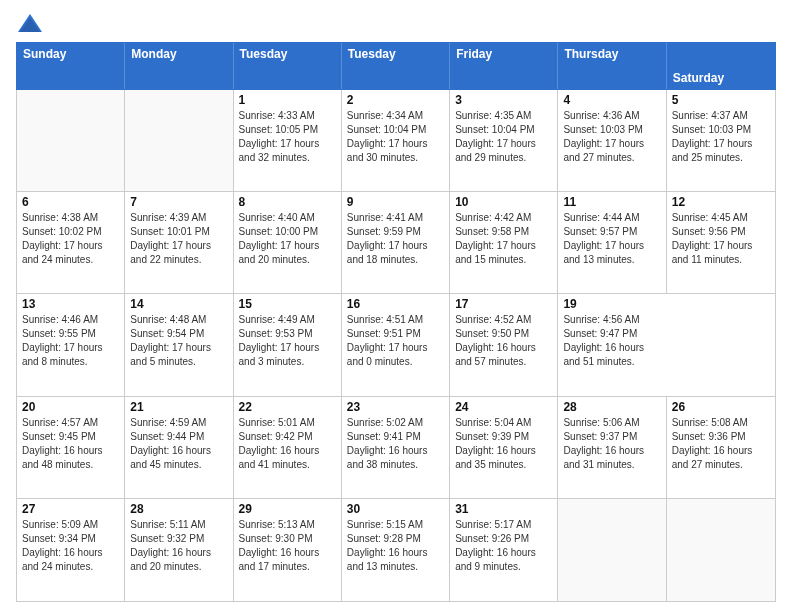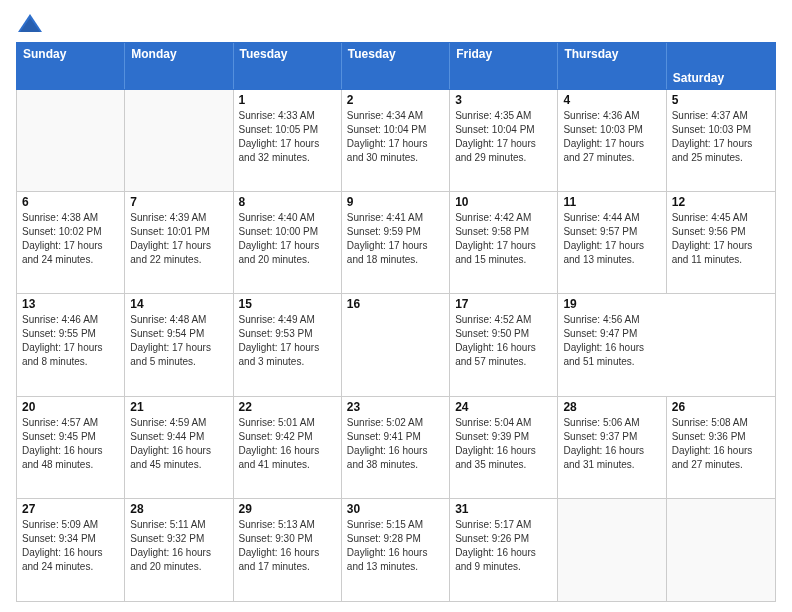--- a/index.html
+++ b/index.html
@@ -212,20 +212,21 @@
           <div class="cal-cell">
             <div class="day-number">14</div>
             <div class="day-info">Sunrise: 4:48 AM<br>Sunset: 9:54 PM<br>Daylight: 17 hours and 5 minutes.</div>
           </div>
           <div class="cal-cell">
             <div class="day-number">15</div>
             <div class="day-info">Sunrise: 4:49 AM<br>Sunset: 9:53 PM<br>Daylight: 17 hours and 3 minutes.</div>
           </div>
           <div class="cal-cell">
             <div class="day-number">16</div>
+            <div class="day-info">Sunrise: 4:51 AM<br>Sunset: 9:51 PM<br>Daylight: 17 hours and 0 minutes.</div>
           </div>
           <div class="cal-cell">
             <div class="day-number">17</div>
             <div class="day-info">Sunrise: 4:52 AM<br>Sunset: 9:50 PM<br>Daylight: 16 hours and 57 minutes.</div>
           </div>
           <div class="cal-cell">
             <div class="day-number">19</div>
             <div class="day-info">Sunrise: 4:56 AM<br>Sunset: 9:47 PM<br>Daylight: 16 hours and 51 minutes.</div>
           </div>
         </div>

